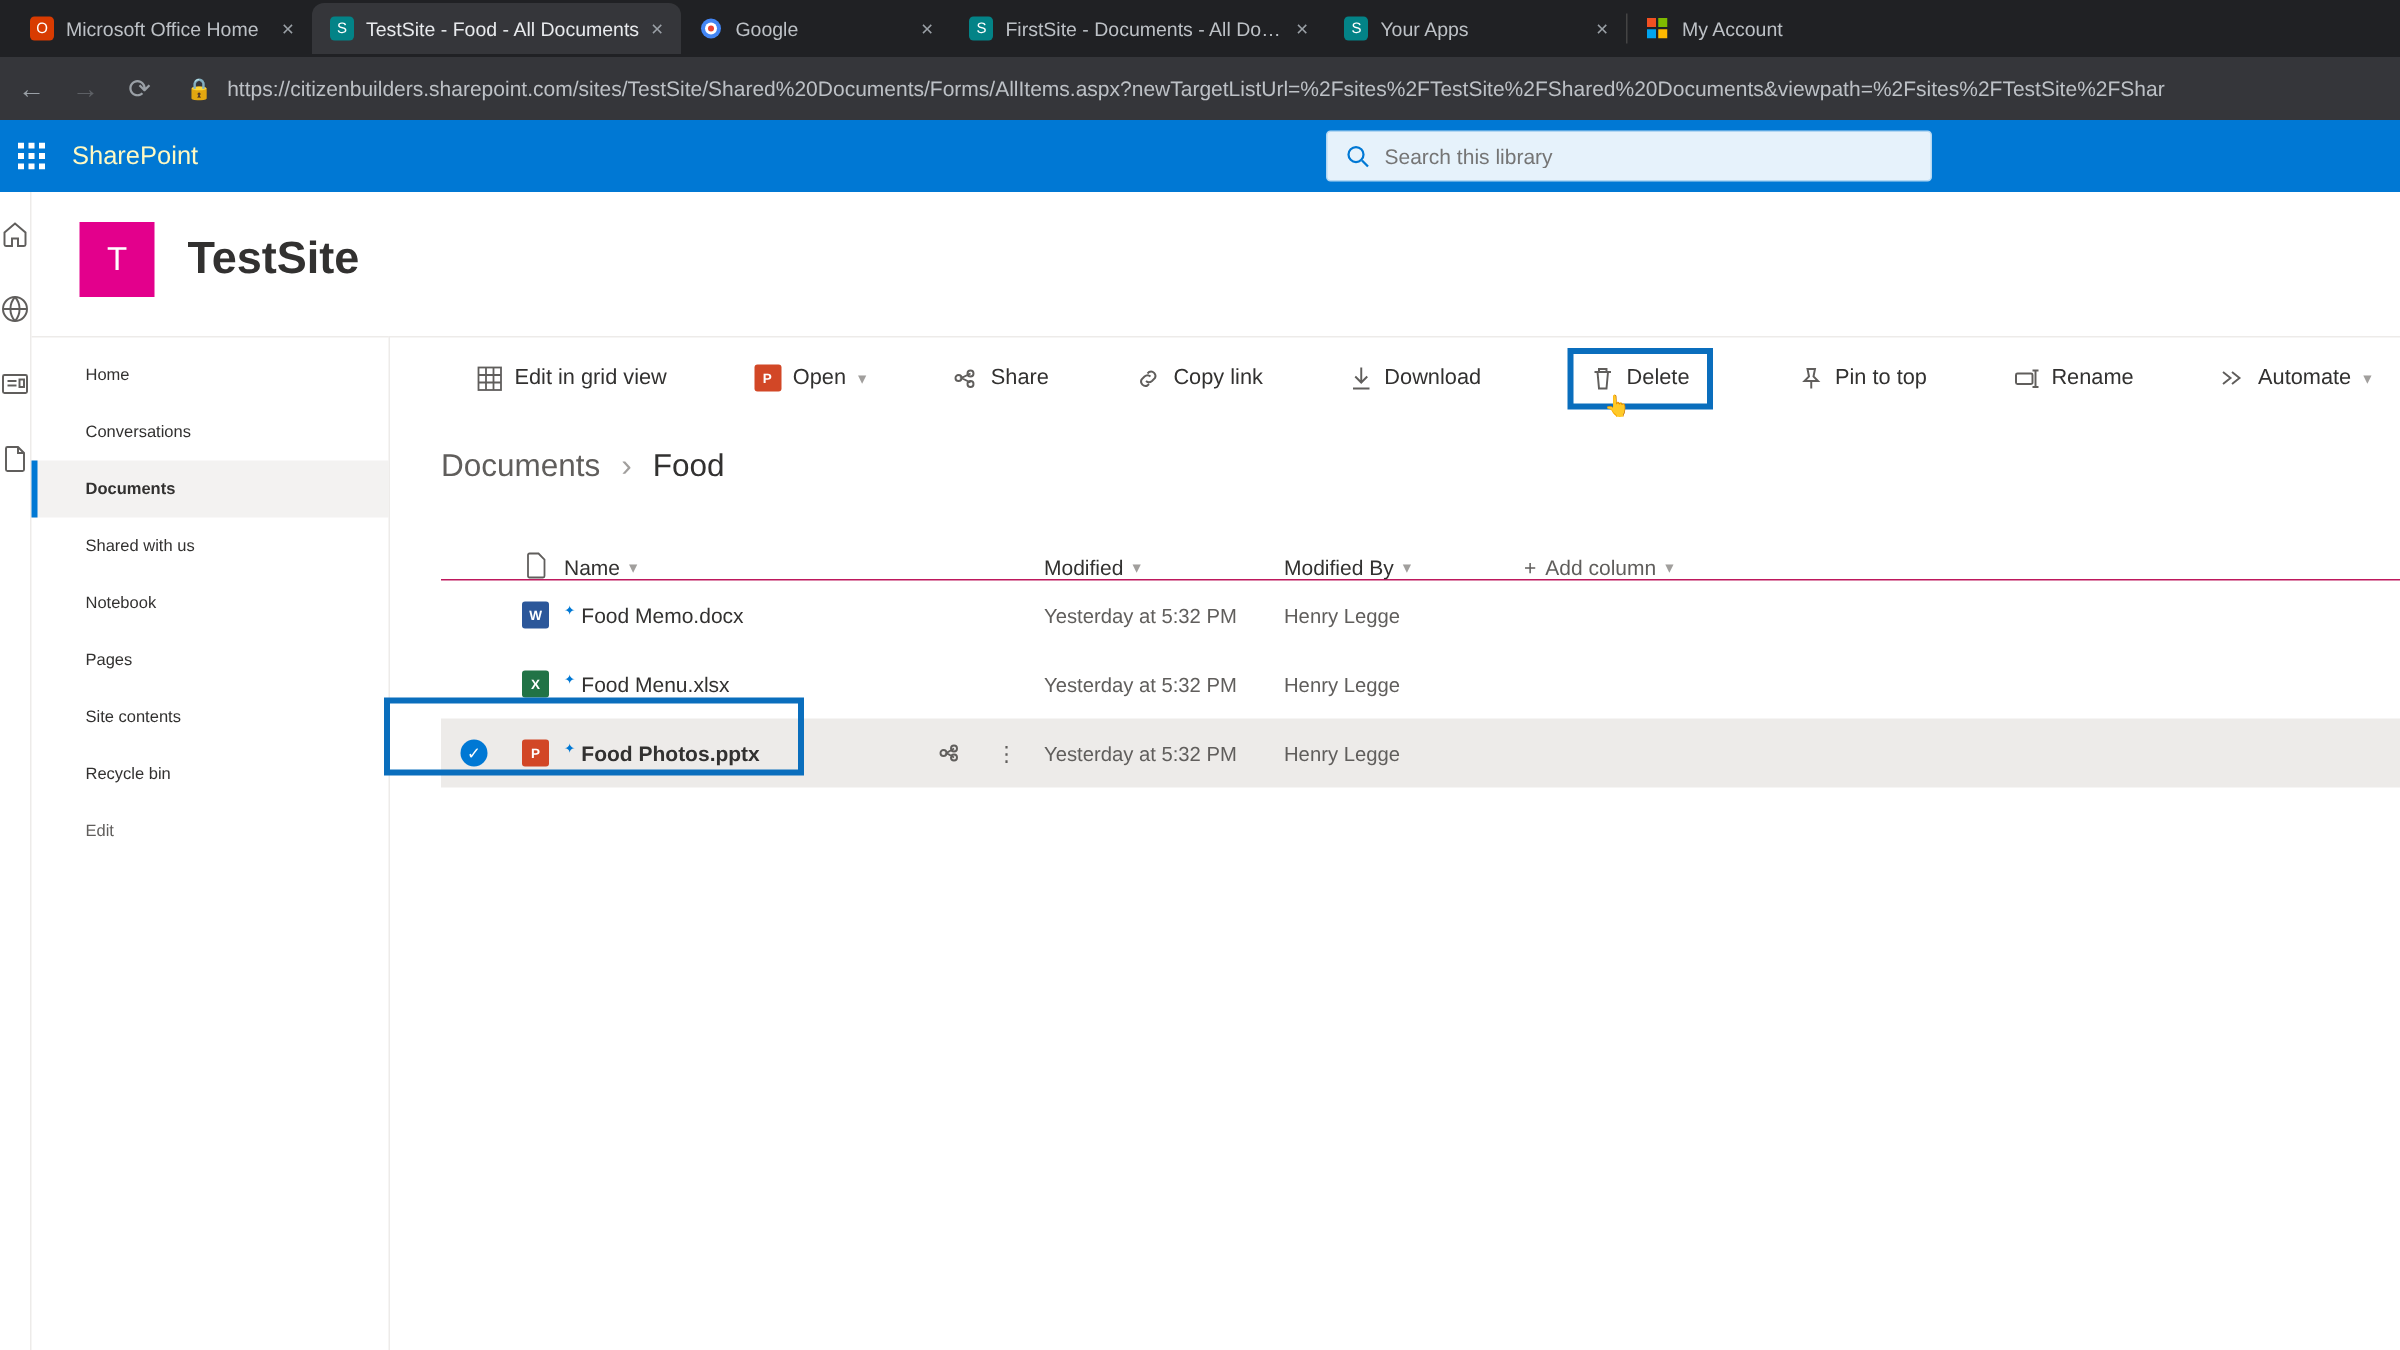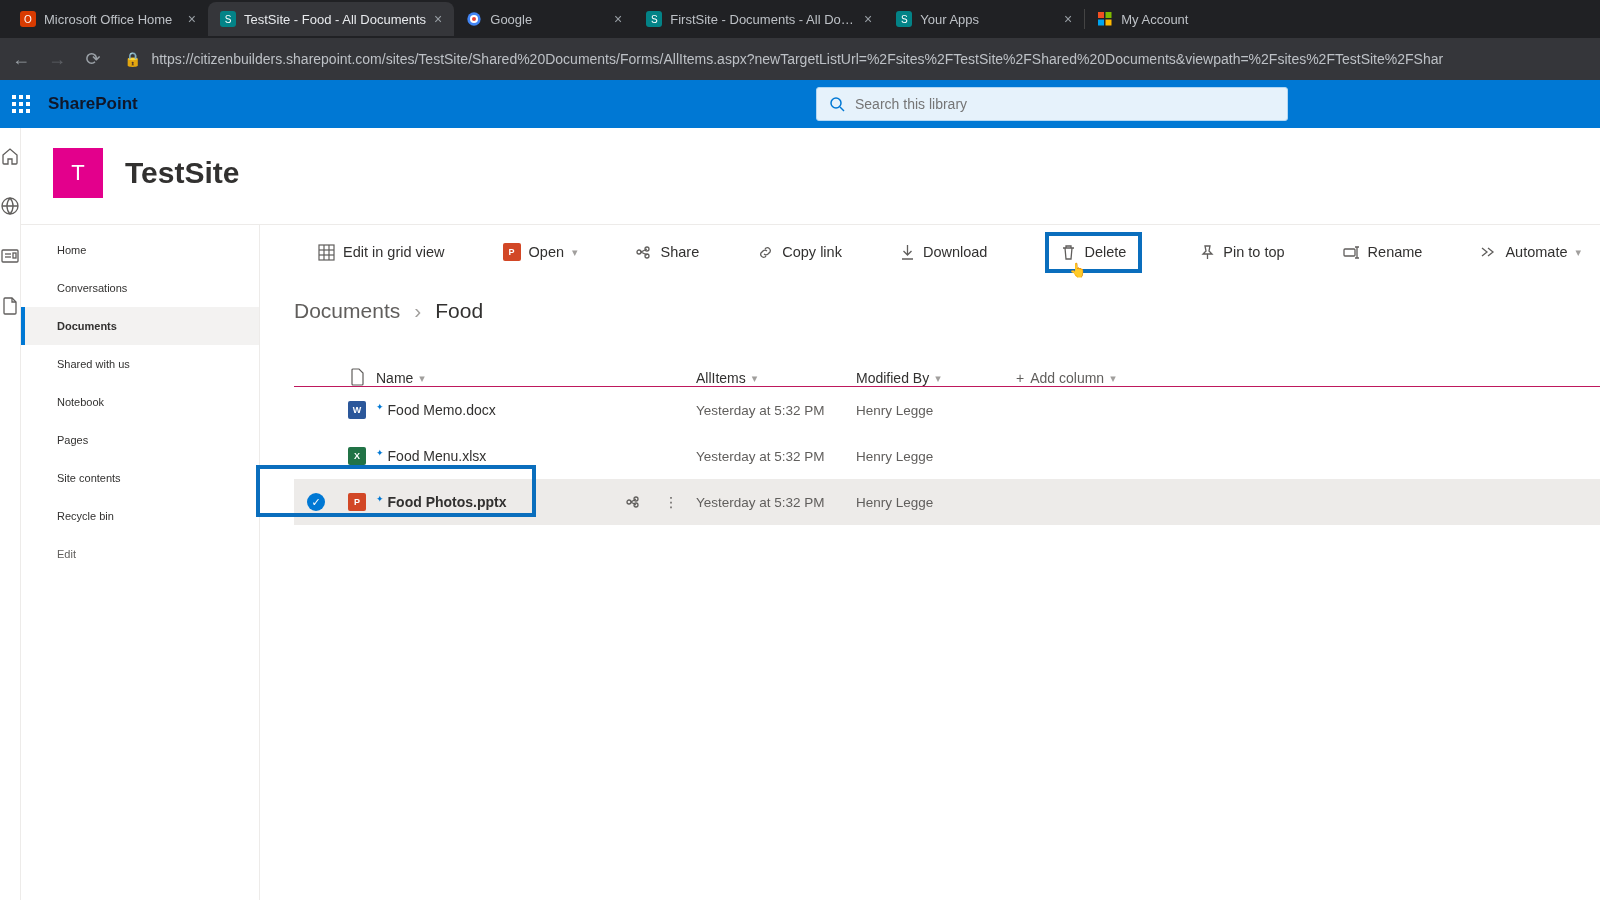--- a/index.html
+++ b/index.html
@@ -16,22 +16,22 @@
 
 .addr-bar { background: #35363a; height: 42px; display: flex; align-items: center; padding: 0 10px; gap: 14px; }
 .nav-icon { color: #9aa0a6; font-size: 18px; cursor: pointer; width: 22px; text-align: center; }
 .nav-icon.disabled { opacity: 0.4; }
 .url-box { flex: 1; display: flex; align-items: center; gap: 10px; color: #bdc1c6; font-size: 14px; padding-left: 6px; }
 .lock { color: #9aa0a6; }
 
 
 .suite-bar { background: #0078d4; height: 48px; display: flex; align-items: center; padding: 0 12px; gap: 18px; }
 .waffle { color: #fff; font-size: 18px; cursor: pointer; }
-.sp-brand { color: #0f172a; font-size: 17px; font-weight: 700; }
-.suite-search { margin-left: auto; margin-right: 300px; width: 472px; height: 34px; background: #e6f2fb; border-radius: 3px; display: flex; align-items: center; padding: 0 12px; gap: 10px; border: 1px solid #b3d7f2; }
+.sp-brand { color: #fef9c3; font-size: 17px; font-weight: 400; }
+.suite-search { margin-left: auto; margin-right: 300px; width: 404px; height: 34px; background: #e6f2fb; border-radius: 3px; display: flex; align-items: center; padding: 0 12px; gap: 10px; border: 1px solid #b3d7f2; }
 .suite-search input { border: none; background: transparent; outline: none; font-size: 14px; flex: 1; color: #555; }
 .search-icon-svg { color: #0078d4; }
 
 
 .workspace { display: flex; height: calc(900px - 38px - 42px - 48px); }
 .rail { width: 50px; background: #fff; border-right: 1px solid #edebe9; display: flex; flex-direction: column; align-items: center; padding-top: 18px; gap: 30px; }
 .rail-icon { color: #605e5c; cursor: pointer; }
 
 .content-area { flex: 1; display: flex; flex-direction: column; }
 .site-header { display: flex; align-items: center; gap: 22px; padding: 20px 32px 26px 32px; }
@@ -322,21 +322,21 @@
             <div class="col-icon">
                 <svg width="15" height="18" viewBox="0 0 15 18" fill="none" stroke="#605e5c" stroke-width="1.2">
                   <path d="M3 1h6l4 4v11a1 1 0 01-1 1H3a1 1 0 01-1-1V2a1 1 0 011-1z"></path>
                 </svg>
               </div>
             <div class="col-name">
                 <span>Name</span>
                 <span class="chev">▾</span>
               </div>
             <div class="col-mod">
-                <span>AllItems</span>
+                <span>Modified</span>
                 <span class="chev">▾</span>
               </div>
             <div class="col-modby">
                 <span>Modified By</span>
                 <span class="chev">▾</span>
               </div>
             <div class="col-add">
                 <span>+</span>
                 <span>Add column</span>
                 <span class="chev">▾</span>

